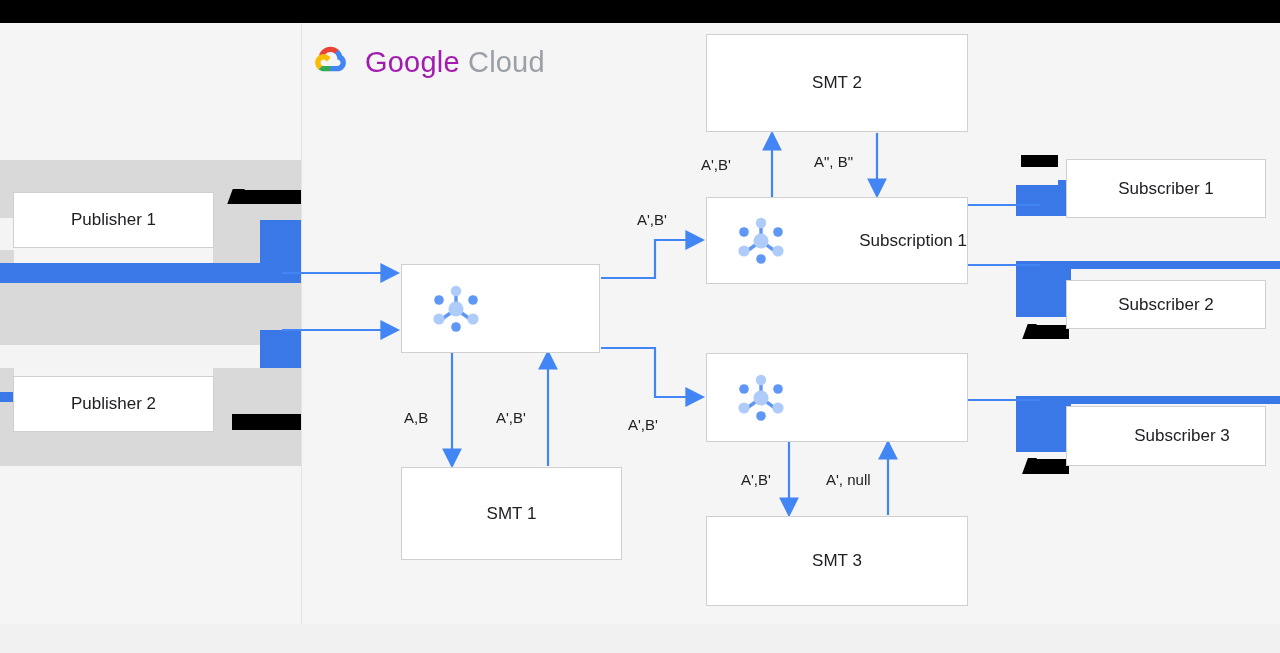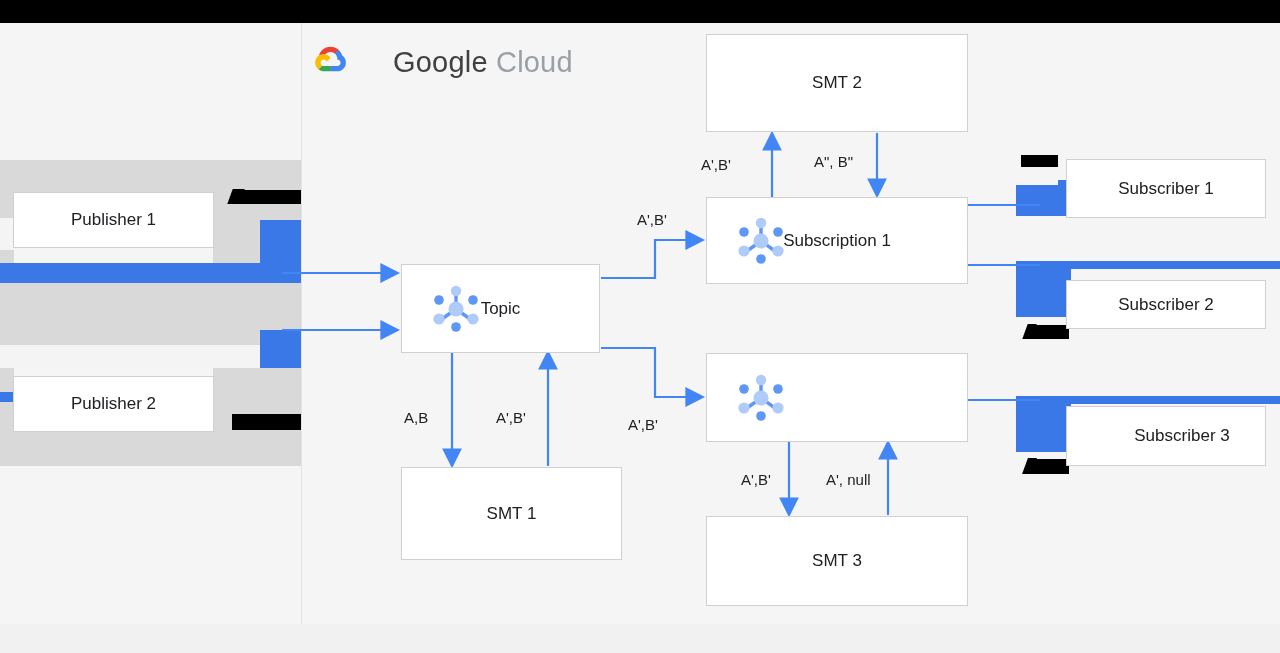--- a/index.html
+++ b/index.html
@@ -16,39 +16,39 @@
   
   .gc-panel{
     position:absolute;left:301px;top:23px;width:979px;height:601px;
     background:#f5f5f5;border-left:1px solid #e3e3e3;box-sizing:border-box;
   }
   .gc-logo{position:absolute;left:310px;top:40px;width:44px;height:42px;}
   .gc-wordmark{
     position:absolute;left:365px;top:45px;height:34px;line-height:34px;
     font-size:29px;color:#5f6368;letter-spacing:.2px;white-space:nowrap;
   }
-  .gc-wordmark .w1{color:#404040;margin-left:28px;}
+  .gc-wordmark .w1{color:#a21caf;}
   .gc-wordmark .w2{color:#9aa0a6;}
 
   
   .art{position:absolute;}
   .grey{background:#d9d9d9;}
   .blue{background:#3b78e7;}
   .blk{background:#000;}
   .lite{background:#f4f4f4;}
 
   
   .node{
     position:absolute;background:#fff;border:1px solid #d0d0d0;box-sizing:border-box;
     display:flex;align-items:center;justify-content:center;
     font-size:17px;color:#202124;
   }
   .node.with-icon{justify-content:flex-start;}
   .node .label{display:block;}
-  .node.with-icon .label{position:absolute;left:0;right:0;text-align:center;}
+  .node.with-icon .label{position:absolute;left:0;right:0;text-align:right;}
   .ps-icon{position:absolute;left:26px;top:50%;transform:translateY(-50%);width:56px;height:52px;}
   .edge-label{
     position:absolute;font-size:15px;color:#202124;white-space:nowrap;
   }
   svg.wires{position:absolute;left:0;top:0;width:1280px;height:653px;pointer-events:none;}
 </style>
 </head>
 <body>
 
 <div class="page-bg"></div>
@@ -165,21 +165,20 @@
       </g>
       <circle cx="28" cy="26" r="7.6" fill="#aecbfa"></circle>
       <circle cx="28" cy="8" r="5.2" fill="#aecbfa"></circle>
       <circle cx="28" cy="44" r="4.8" fill="#5e97f6"></circle>
       <circle cx="11" cy="17" r="4.8" fill="#5e97f6"></circle>
       <circle cx="45" cy="17" r="4.8" fill="#5e97f6"></circle>
       <circle cx="11" cy="36" r="5.6" fill="#aecbfa"></circle>
       <circle cx="45" cy="36" r="5.6" fill="#aecbfa"></circle>
     </svg>
   </span>
-  <span class="label">Topic</span>
 </div>
 
 <div class="node" style="left:401px;top:467px;width:221px;height:93px;">
   <span class="label">SMT 1</span>
 </div>
 <div class="node" style="left:706px;top:34px;width:262px;height:98px;">
   <span class="label">SMT 2</span>
 </div>
 <div class="node" style="left:706px;top:516px;width:262px;height:90px;">
   <span class="label">SMT 3</span>

